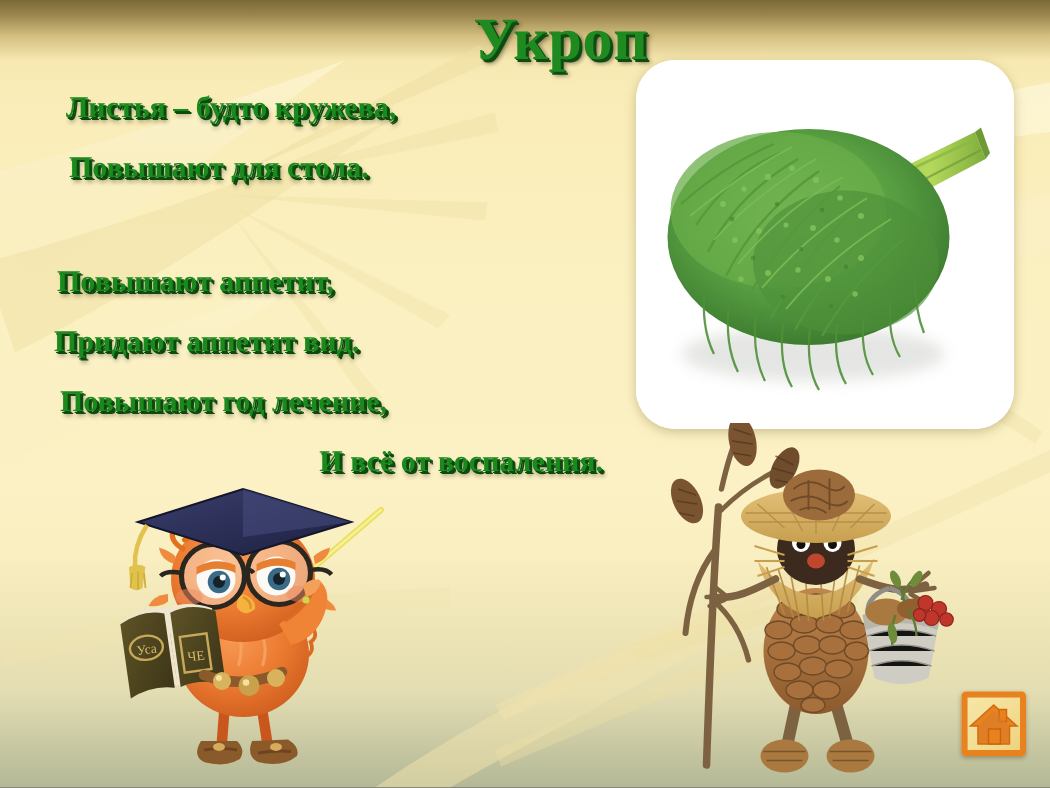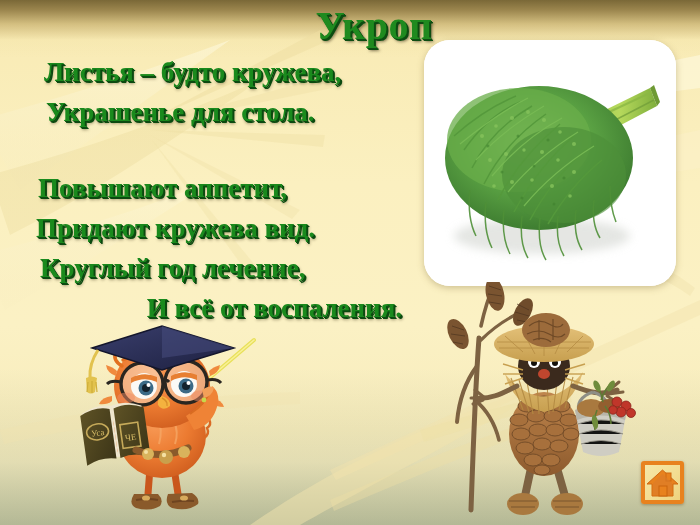--- a/index.html
+++ b/index.html
@@ -54,21 +54,21 @@
   }
 
   
   .poem {
     position: absolute;
     left: 32px;
     top: 52px;
     width: 370px;
   }
   .poem-line {
-    font-size: 27px;
+    font-size: 20px;
     font-weight: bold;
     color: #1a8a1d;
     line-height: 40px;
     white-space: nowrap;
     text-shadow:
       1px 1px 0 #0c4a10,
       2px 2px 0 #0c4a10,
       2px 3px 3px rgba(50,40,10,0.45);
   }
   .poem-line.indent-1 { padding-left: 12px; }
@@ -161,24 +161,24 @@
     <path d="M420,430 C470,415 520,400 570,392 L572,402 C520,412 470,428 424,442 Z" fill="#eedfa6" opacity="0.45"></path>
     <path d="M330,500 C400,470 470,440 540,418 L543,428 C472,452 402,482 334,511 Z" fill="#eedfa6" opacity="0.4"></path>
     <path d="M0,430 C90,410 190,395 300,392 L300,404 C192,408 94,424 4,444 Z" fill="#f1e3b0" opacity="0.35"></path>
     <path d="M600,250 C640,255 670,268 695,288 L690,296 C666,278 636,266 598,261 Z" fill="#f0e1aa" opacity="0.4"></path>
   </svg>
 
   <div class="title">Укроп</div>
 
   <div class="poem">
     <div class="poem-line indent-1">Листья – будто кружева,</div>
-    <div class="poem-line indent-2">Украшенье для стола.</div>
+    <div class="poem-line indent-2">Повышают для стола.</div>
     <div class="poem-line indent-3">Повышают аппетит,</div>
-    <div class="poem-line indent-4">Придают кружева вид.</div>
-    <div class="poem-line indent-5">Круглый год лечение,</div>
+    <div class="poem-line indent-4">Придают аппетит вид.</div>
+    <div class="poem-line indent-5">Повышают год лечение,</div>
     <div class="poem-line indent-6">И всё от воспаления.</div>
   </div>
 
   <div class="photo-card">
     <svg class="dill-svg" width="252" height="246" viewBox="0 0 252 246">
       <defs>
         <radialGradient id="dg1" cx="45%" cy="40%" r="62%">
           <stop offset="0%" stop-color="#8fc46a"></stop>
           <stop offset="55%" stop-color="#5aa143"></stop>
           <stop offset="100%" stop-color="#3c7a2f"></stop>

